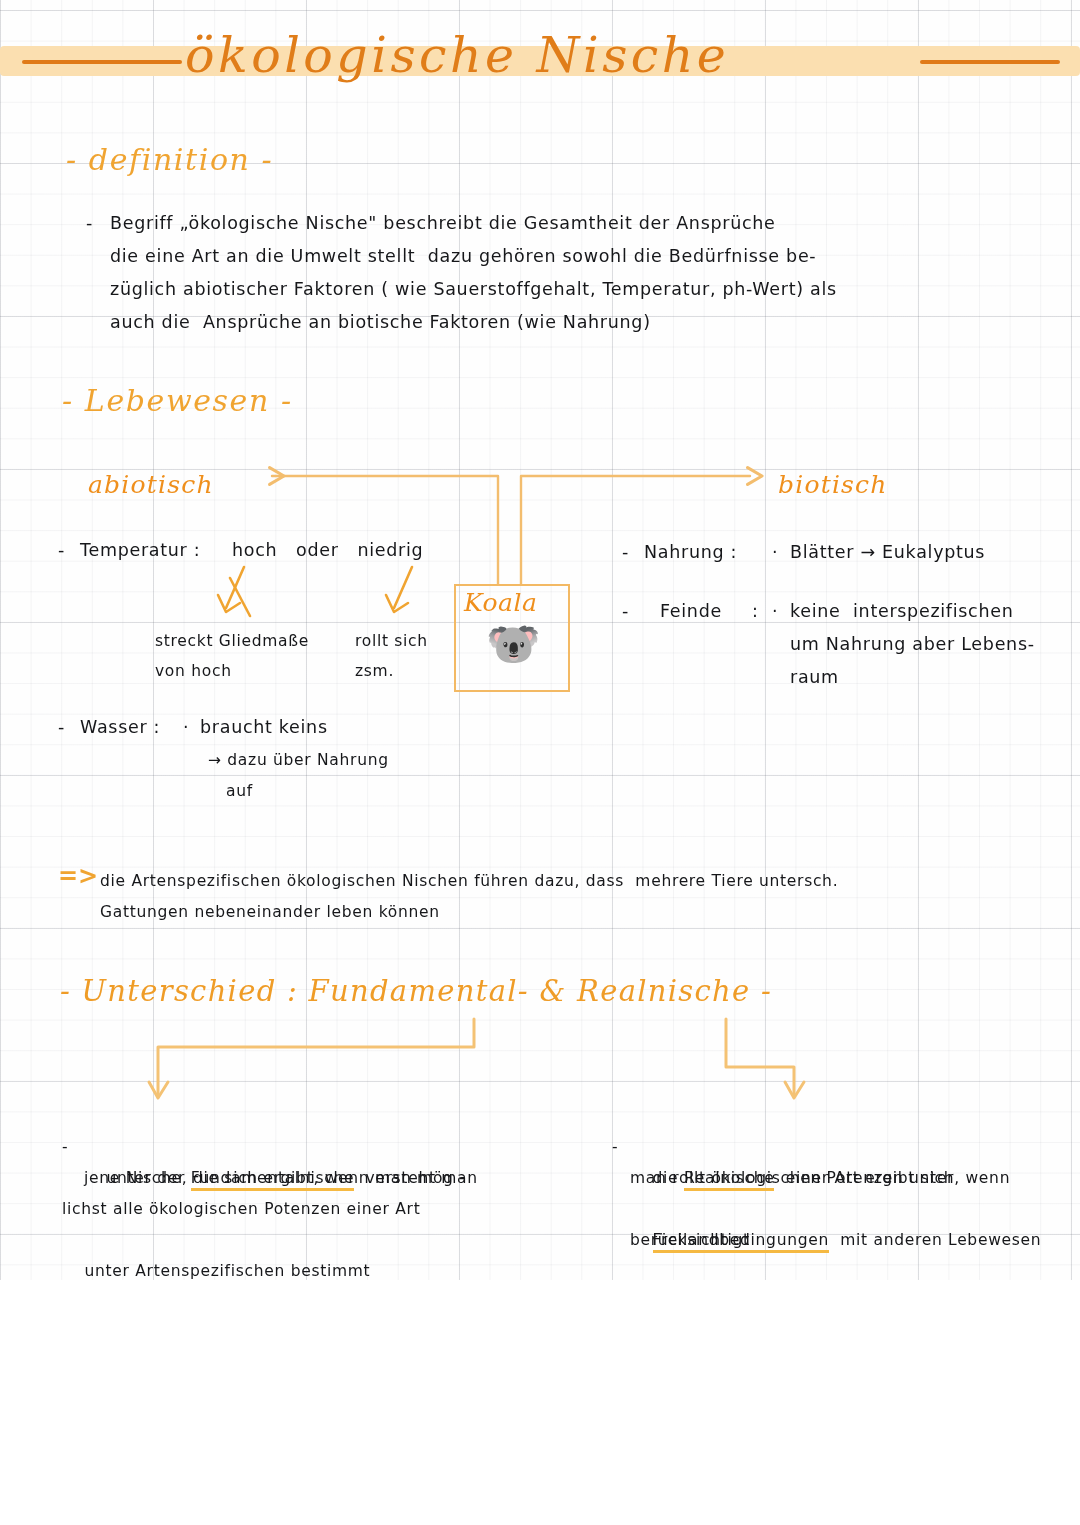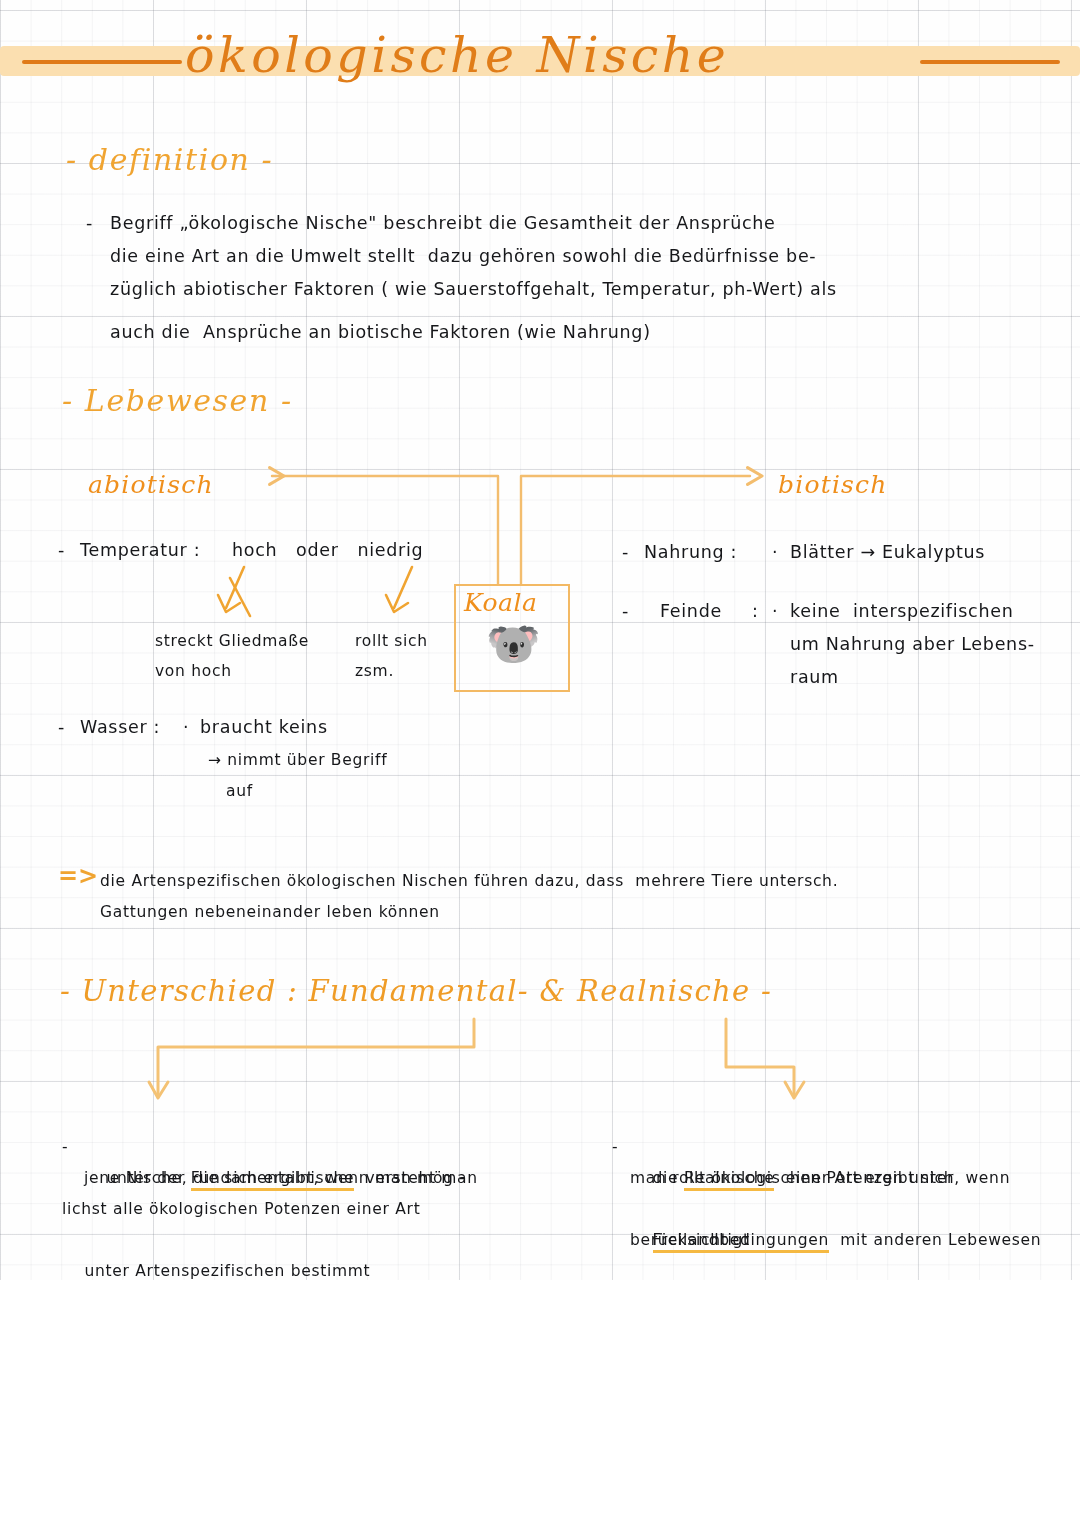--- a/index.html
+++ b/index.html
@@ -193,21 +193,21 @@
   <div id="title-rule-left"></div>
   <div id="title-rule-right"></div>
   <div id="doc-title">ökologische Nische</div>
 
   <div class="abs sec-head" style="left:66px; top:142px;">- definition -</div>
 
   <div class="abs hand" style="left:86px; top:208px;">-</div>
   <div class="abs hand" style="left:110px; top:208px;">Begriff „ökologische Nische" beschreibt die Gesamtheit der Ansprüche</div>
   <div class="abs hand" style="left:110px; top:241px;">die eine Art an die Umwelt stellt  dazu gehören sowohl die Bedürfnisse be-</div>
   <div class="abs hand" style="left:110px; top:274px;">züglich abiotischer Faktoren ( wie Sauerstoffgehalt, Temperatur, ph-Wert) als</div>
-  <div class="abs hand" style="left:110px; top:307px;margin-top:10px;">auch die  Ansprüche an biotische Faktoren (wie Nahrung)</div>
+  <div class="abs hand" style="left:110px; top:307px;">auch die  Ansprüche an biotische Faktoren (wie Nahrung)</div>
 
   <div class="abs sec-head" style="left:62px; top:383px;">- Lebewesen -</div>
 
   <div class="abs col-head" style="left:88px; top:470px;">abiotisch</div>
   <div class="abs col-head" style="left:778px; top:470px;">biotisch</div>
 
   <div id="koala-box">
     <div id="koala-label">Koala</div>
     <div id="koala-emoji">🐨</div>
   </div>
@@ -219,21 +219,21 @@
   <div class="abs hand small" style="left:155px; top:626px;">streckt Gliedmaße</div>
   <div class="abs hand small" style="left:155px; top:656px;">von hoch</div>
 
   <div class="abs hand small" style="left:355px; top:626px;">rollt sich</div>
   <div class="abs hand small" style="left:355px; top:656px;">zsm.</div>
 
   <div class="abs hand" style="left:58px; top:712px;">-</div>
   <div class="abs hand" style="left:80px; top:712px;">Wasser :</div>
   <div class="abs hand" style="left:183px; top:712px;">·</div>
   <div class="abs hand" style="left:200px; top:712px;">braucht keins</div>
-  <div class="abs hand small" style="left:208px; top:745px;">→ nimmt über Begriff</div>
+  <div class="abs hand small" style="left:208px; top:745px;">→ dazu über Nahrung</div>
   <div class="abs hand small" style="left:226px; top:776px;">auf</div>
 
   <div class="abs hand" style="left:622px; top:537px;">-</div>
   <div class="abs hand" style="left:644px; top:537px;">Nahrung :</div>
   <div class="abs hand" style="left:772px; top:537px;">·</div>
   <div class="abs hand" style="left:790px; top:537px;">Blätter → Eukalyptus</div>
 
   <div class="abs hand" style="left:622px; top:596px;">-</div>
   <div class="abs hand" style="left:660px; top:596px;">Feinde</div>
   <div class="abs hand" style="left:752px; top:596px;">:</div>

